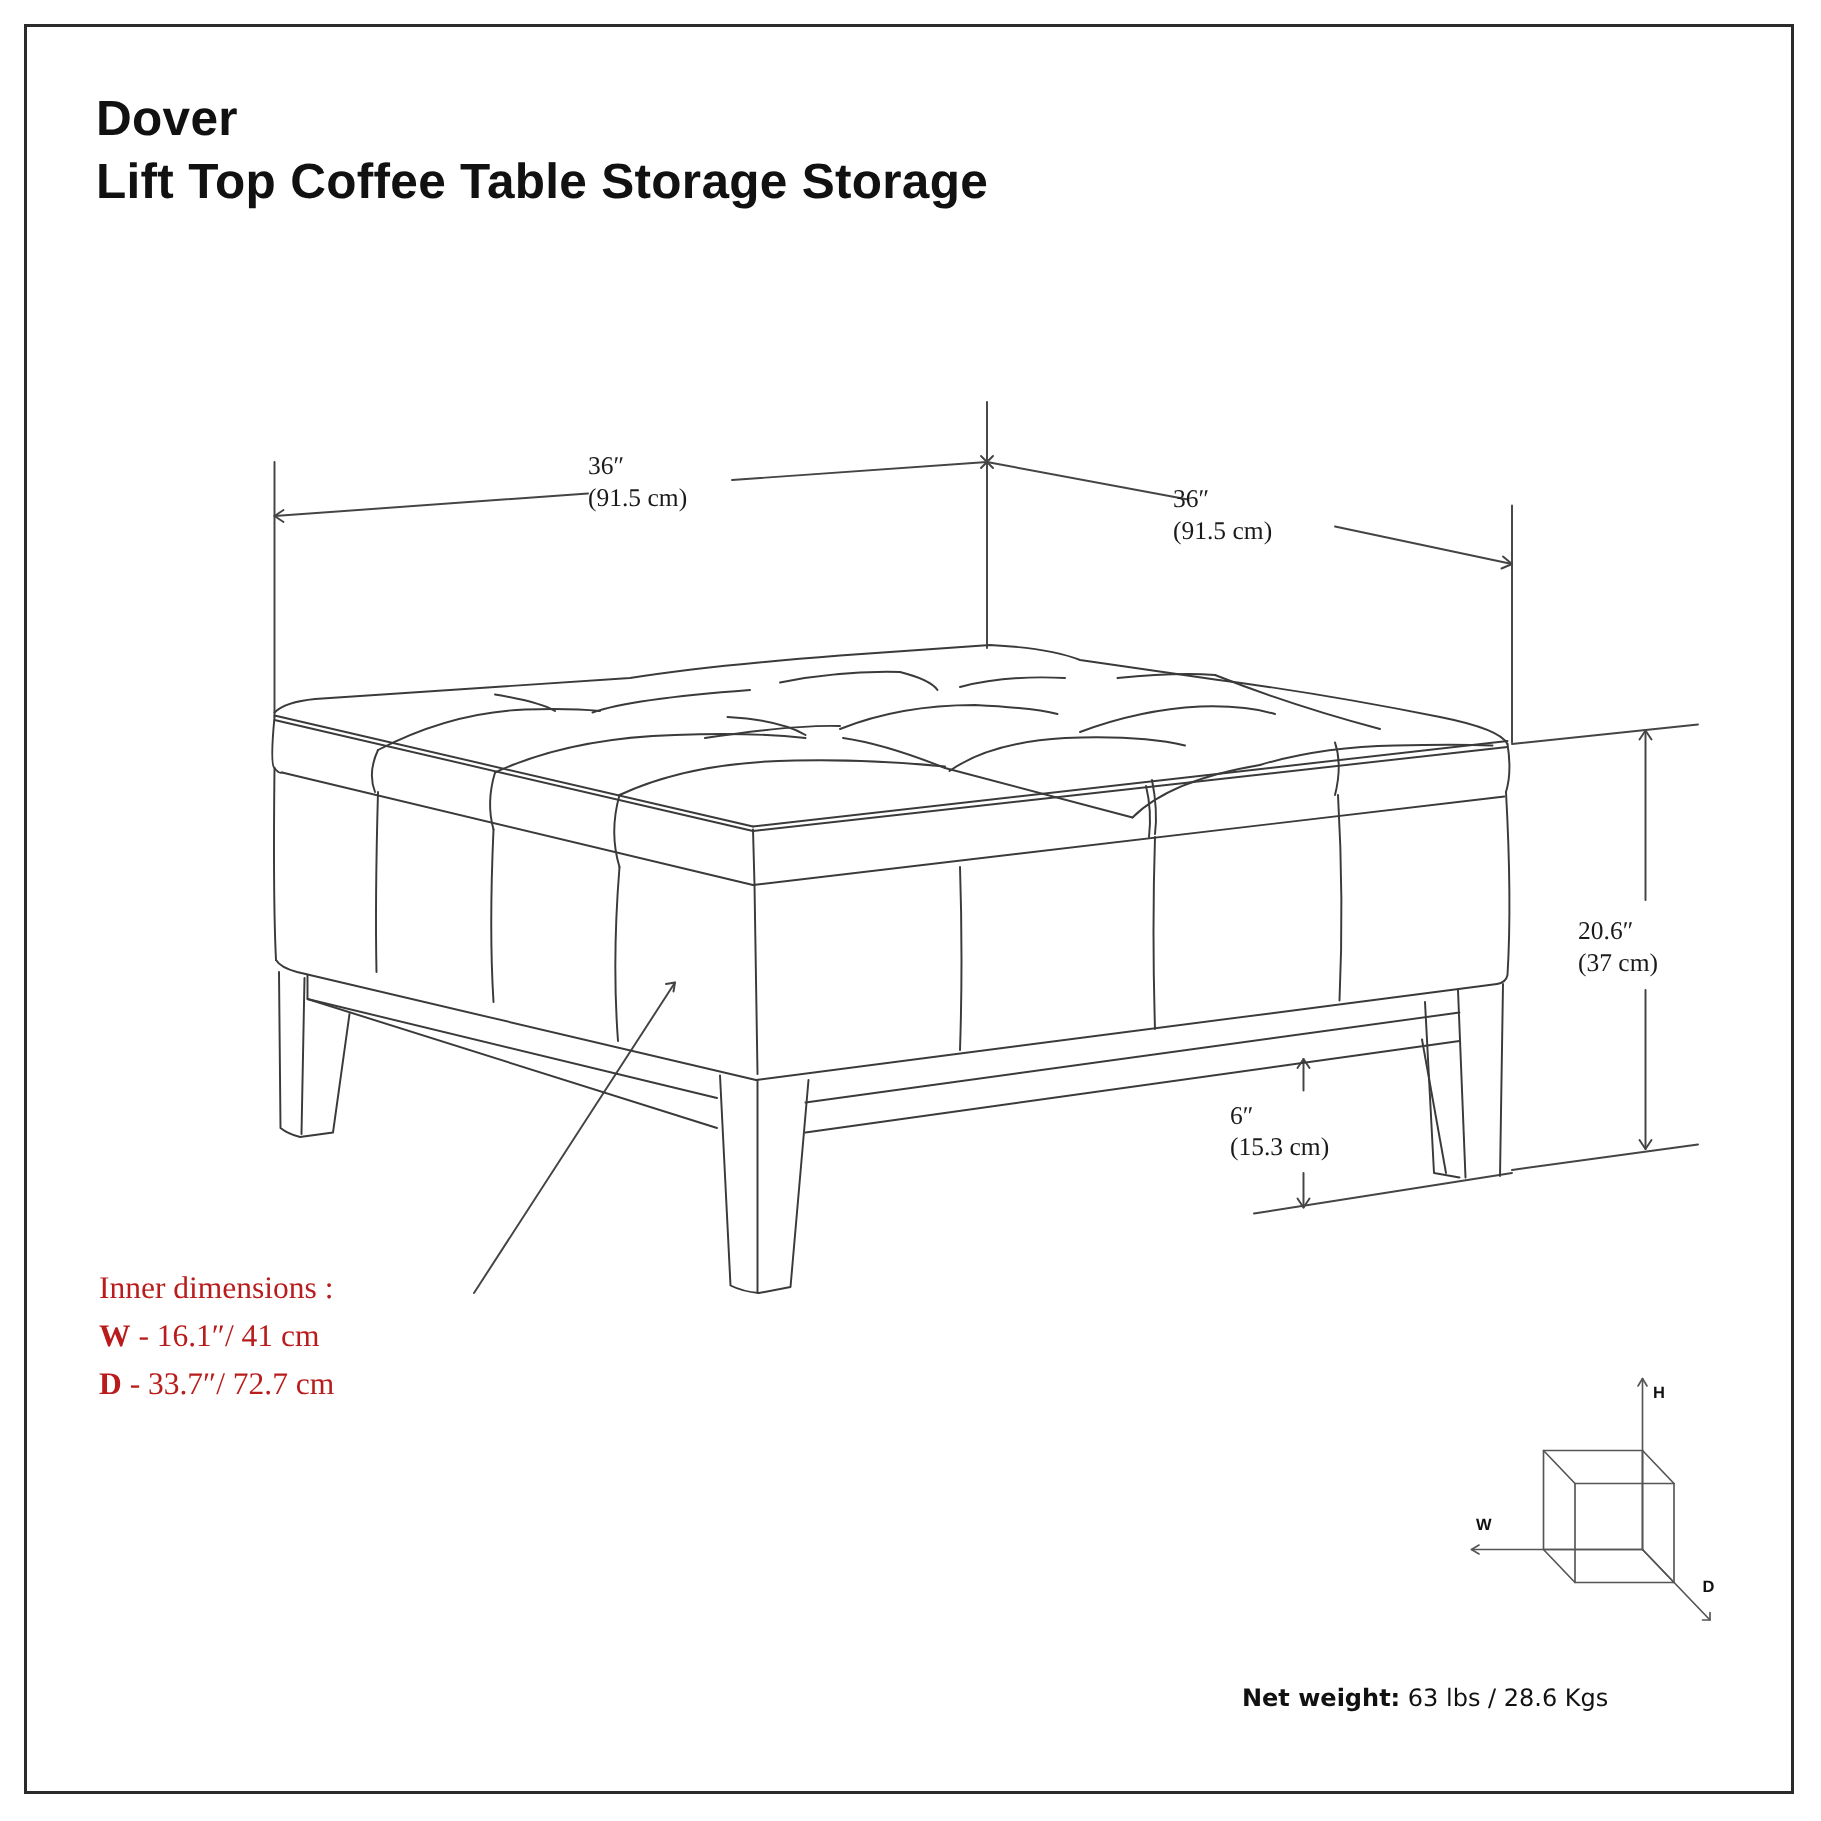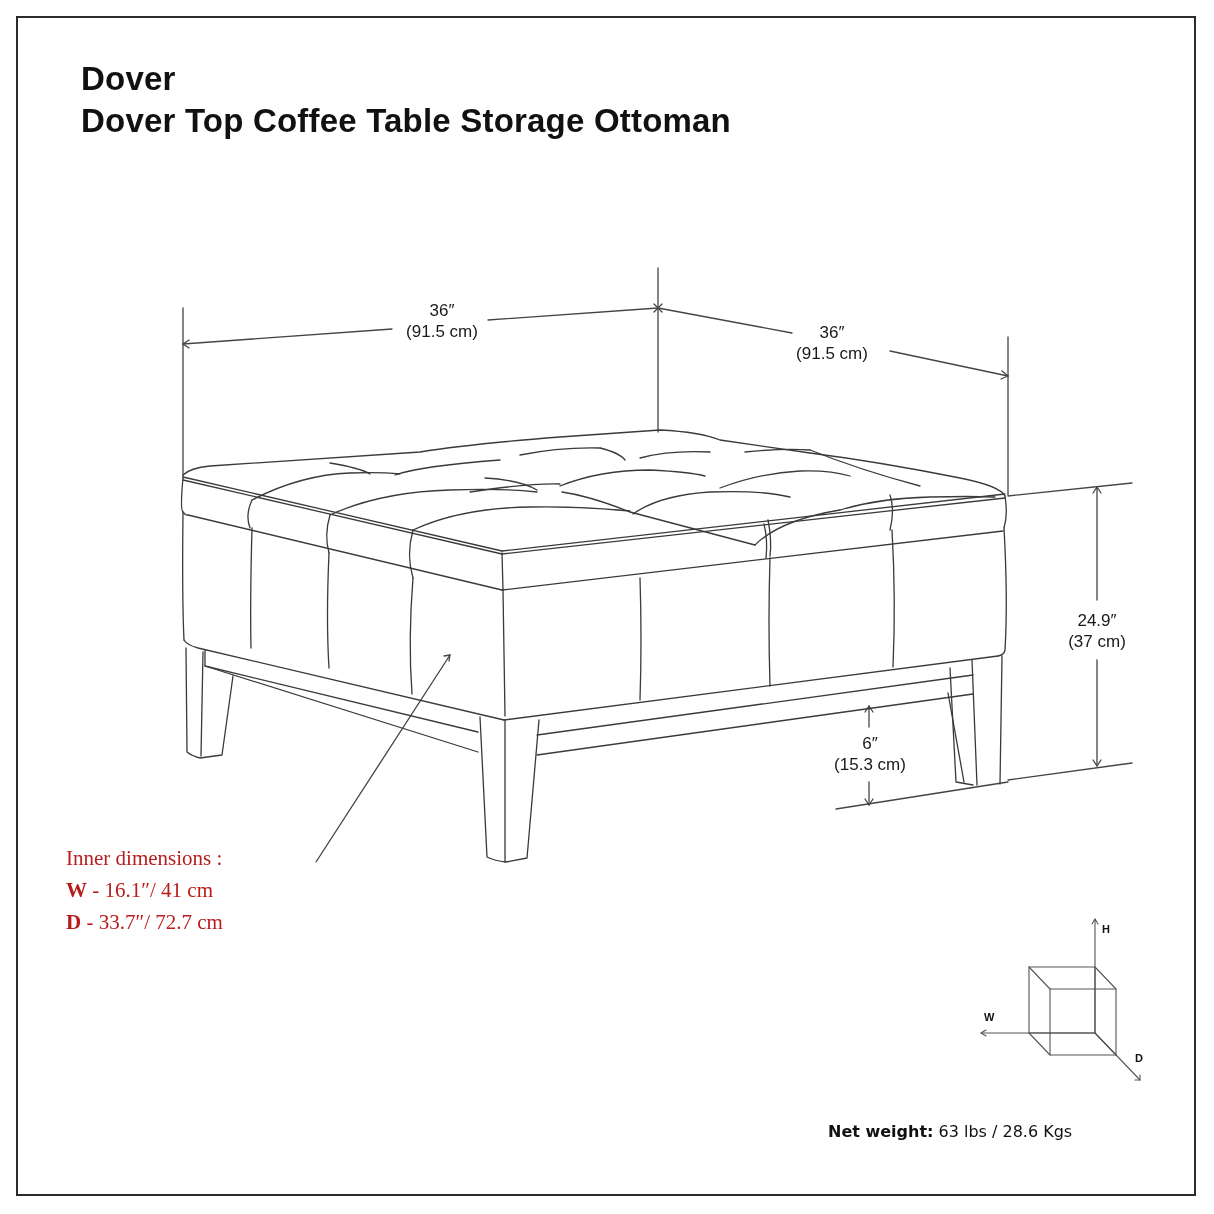--- a/index.html
+++ b/index.html
@@ -1,41 +1,41 @@
 <!DOCTYPE html>
 <html><head>
   <meta charset="utf-8">
   <style>
     html, body { margin: 0; padding: 0; background: #ffffff; }
     body { width: 1214px; height: 1214px; position: relative; overflow: hidden;
            font-family: "DejaVu Sans", "Liberation Sans", sans-serif; color: #111111; }
     .frame { position: absolute; left: 16px; top: 16px; width: 1180px; height: 1180px;
              border: 2px solid #2b2b2b; box-sizing: border-box; }
     .title { position: absolute; left: 64px; top: 58px; font-family: "Liberation Sans", sans-serif;
-             font-weight: 700; font-size: 33px; line-height: 42px; color: #111; letter-spacing: 0.2px; margin-left: 17px; }
+             font-weight: 700; font-size: 33px; line-height: 42px; color: #111; letter-spacing: 0.2px; }
     .drawing { position: absolute; left: 0; top: 0; width: 1214px; height: 1214px; }
-    .dim { position: absolute; text-align: center; font-family: Liberation Sans, sans-serif;
+    .dim { position: absolute; text-align: left; font-family: Liberation Serif, serif;
            font-size: 17px; line-height: 21px; color: #1a1a1a; background: transparent; white-space: nowrap; }
     .inner { position: absolute; left: 66px; top: 842px; font-family: Liberation Serif, serif;
              font-size: 21px; line-height: 32px; color: #b91c1c; }
     .inner .row b { font-weight: 700; }
     .axis-label { position: absolute; font-family: "Liberation Sans", sans-serif; font-weight: 700;
                   font-size: 11px; color: #111; }
     .weight { position: absolute; left: 828px; top: 1122px; font-family: "DejaVu Sans", sans-serif;
               font-size: 16px; color: #111; white-space: nowrap; }
     .weight b { font-weight: 700; }
   </style>
 </head>
 <body>
 
 <div class="frame"></div>
 
 <div class="title">
   <div>Dover</div>
-  <div>Dover Top Coffee Table Storage Ottoman</div>
+  <div>Lift Top Coffee Table Storage Storage</div>
 </div>
 
 <svg class="drawing" viewBox="0 0 1214 1214" xmlns="http://www.w3.org/2000/svg" fill="none" stroke="#3a3a3a" stroke-width="1.3" stroke-linecap="round" stroke-linejoin="round">
 
   <g stroke="#444">
     <line x1="183" y1="308" x2="183" y2="478"></line>
     <line x1="658" y1="268" x2="658" y2="432"></line>
     <line x1="183" y1="344" x2="392" y2="329"></line>
     <line x1="488" y1="320" x2="658" y2="308"></line>
     <path d="M189 340 L183 344 L189 348"></path>
@@ -167,21 +167,21 @@
 
 <div class="dim" style="left:392px; top:300px; width:100px;">
   <div>36″</div>
   <div>(91.5 cm)</div>
 </div>
 <div class="dim" style="left:782px; top:322px; width:100px;">
   <div>36″</div>
   <div>(91.5 cm)</div>
 </div>
 <div class="dim" style="left:1052px; top:610px; width:90px;">
-  <div>24.9″</div>
+  <div>20.6″</div>
   <div>(37 cm)</div>
 </div>
 <div class="dim" style="left:820px; top:733px; width:100px;">
   <div>6″</div>
   <div>(15.3 cm)</div>
 </div>
 
 <div class="inner">
   <div>Inner dimensions :</div>
   <div class="row"><b>W</b><span> - 16.1″/ 41 cm</span></div>

